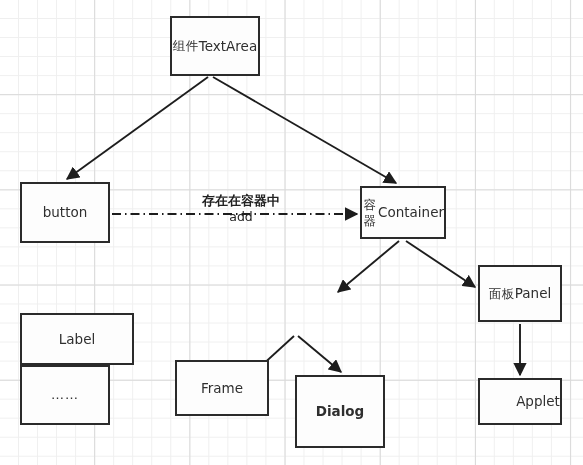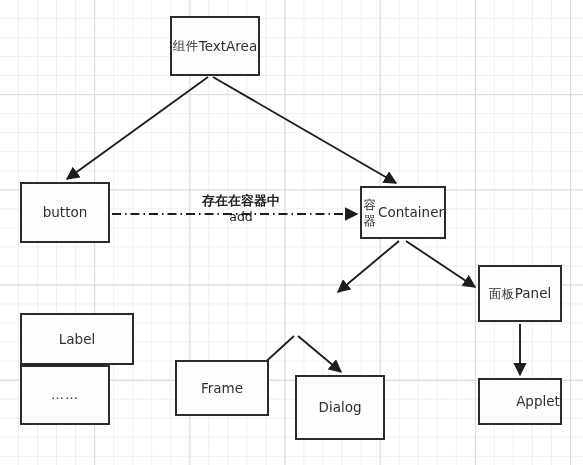--- a/index.html
+++ b/index.html
@@ -130,21 +130,21 @@
   <div class="node" style="left:360px; top:186px; width:86px; height:53px;justify-content:center;">
     <span class="cn">容器</span>
     <span class="en">Container</span>
   </div>
 
 
   <div class="node" style="left:160px; top:360px; width:94px; height:56px;margin-left:15px;">
     <span class="solo">Frame</span>
   </div>
 
-  <div class="node" style="left:295px; top:375px; width:90px; height:65px;">
+  <div class="node" style="left:295px; top:375px; width:90px; height:73px;font-weight:bold;">
     <span class="solo">Dialog</span>
   </div>
 
   <div class="node" style="left:478px; top:265px; width:84px; height:57px;">
     <span class="cn">面板</span>
     <span class="en">Panel</span>
   </div>
 
   <div class="node" style="left:478px; top:378px; width:84px; height:47px;padding-left:36px;">
     <span class="solo">Applet</span>

